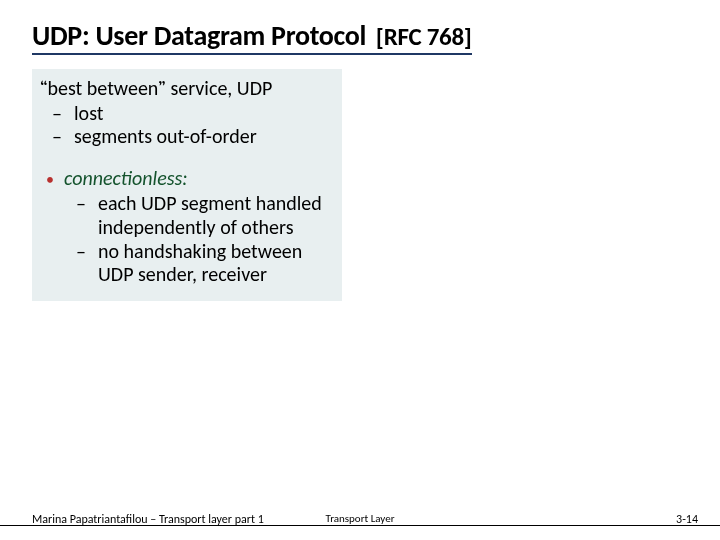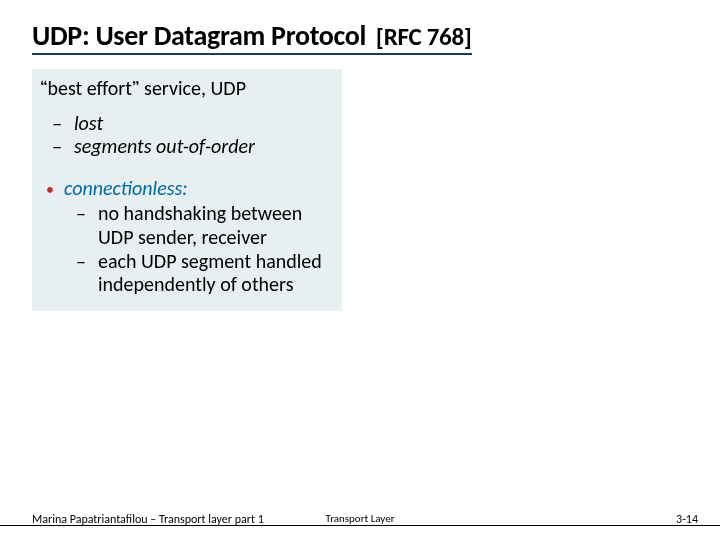--- a/index.html
+++ b/index.html
@@ -5,27 +5,27 @@
   * { margin: 0; padding: 0; box-sizing: border-box; }
   html, body { width: 720px; height: 540px; background: #fff; font-family: Calibri, "Segoe UI", Arial, sans-serif; color: #000; }
   .slide { position: relative; width: 676px; height: 540px; padding: 18px 22px 4px 32px; }
   .title-block { margin-bottom: 10px; }
   .title-underline { display: inline-block; border-bottom: 2px solid #1f3864; padding-bottom: 0; }
   .title-main { font-size: 28px; font-weight: 700; letter-spacing: -0.3px; }
   .title-rfc { font-size: 25px; font-weight: 700; letter-spacing: -0.3px; margin-left: 6px; }
   .content-box { background: #e8eff0; width: 310px; margin-top: 14px; padding: 8px 12px 14px 8px; }
   .quote-line { font-size: 20px; line-height: 1.12; }
   .quote-line .qmark { font-family: Cambria, Georgia, serif; }
-  .sublist1 { list-style: none; padding-left: 34px; margin-top: 12px; margin-bottom: 18px; font-style: italic; }
+  .sublist1 { list-style: none; padding-left: 34px; margin-top: 2px; margin-bottom: 18px; }
   .sublist1 li { font-size: 20px; line-height: 1.15; position: relative; }
   .sublist1 li::before { content: "\2013"; position: absolute; left: -22px; }
   .bullet2 { list-style: none; padding-left: 6px; }
   .bullet2 > li { font-size: 20px; position: relative; padding-left: 18px; }
   .bullet2 > li::before { content: "\2022"; position: absolute; left: 0; color: #b8312f; font-size: 16px; top: 4px; }
-  .italic { font-style: italic; color: #0369a1; }
+  .italic { font-style: italic; color: #14532d; }
   .sublist2 { list-style: none; padding-left: 34px; margin-top: 2px; }
   .sublist2 li { font-size: 20px; line-height: 1.18; position: relative; font-style: normal; }
   .sublist2 li::before { content: "\2013"; position: absolute; left: -22px; }
   .footer { position: absolute; bottom: 14px; left: 32px; right: 22px; display: flex; align-items: flex-end; justify-content: space-between; font-size: 12px; margin-top: 36px; }
   .footer-left { flex: 0 0 auto; }
   .footer-center { position: absolute; bottom: 14px; width: 720px; left: 0; text-align: center; font-size: 11px; border-bottom: 1px solid #000; pointer-events: none; }
   .footer-center .inner { display: inline-block; padding: 0 2px; }
   .footer-right { flex: 0 0 auto; font-size: 12px; }
 </style>
 </head>
@@ -35,32 +35,32 @@
 
   <div class="title-block">
     <span class="title-underline">
       <span class="title-main">UDP: User Datagram Protocol</span>
       <span class="title-rfc">[RFC 768]</span>
     </span>
   </div>
 
   <div class="content-box">
     <div class="quote-line">
-      <span class="qmark">“</span><span>best effort</span><span class="qmark">”</span><span> service, UDP</span>
+      <span class="qmark">“</span><span>best between</span><span class="qmark">”</span><span> service, UDP</span>
     </div>
     <ul class="sublist1">
       <li>lost</li>
       <li>segments out-of-order</li>
     </ul>
     <ul class="bullet2">
       <li>
         <span class="italic">connectionless:</span>
         <ul class="sublist2">
+          <li>each UDP segment handled independently of others</li>
           <li>no handshaking between UDP sender, receiver</li>
-          <li>each UDP segment handled independently of others</li>
         </ul>
       </li>
     </ul>
   </div>
 
 </div>
 
 <div class="footer">
   <span class="footer-left">Marina Papatriantafilou –  Transport layer part 1</span>
   <span class="footer-right">3-14</span>

